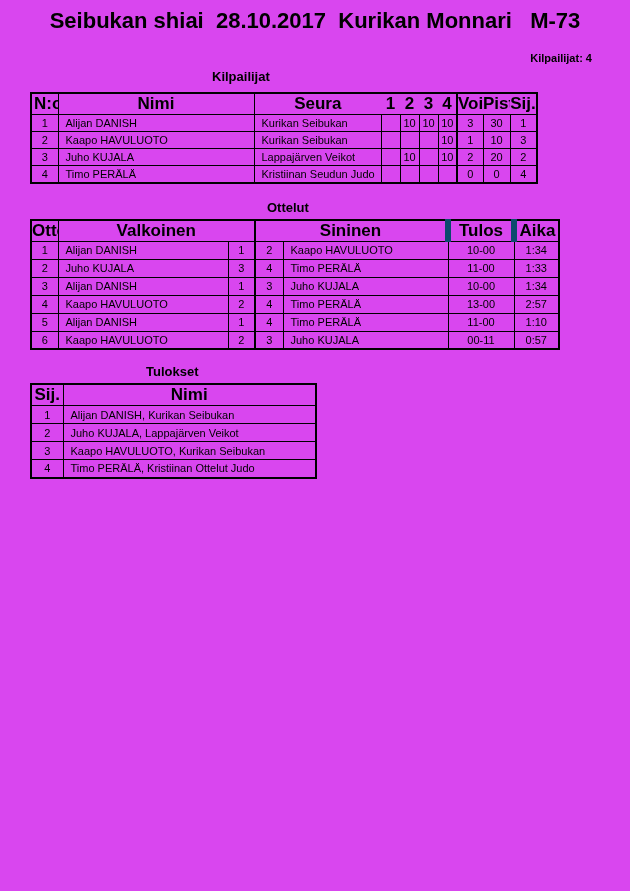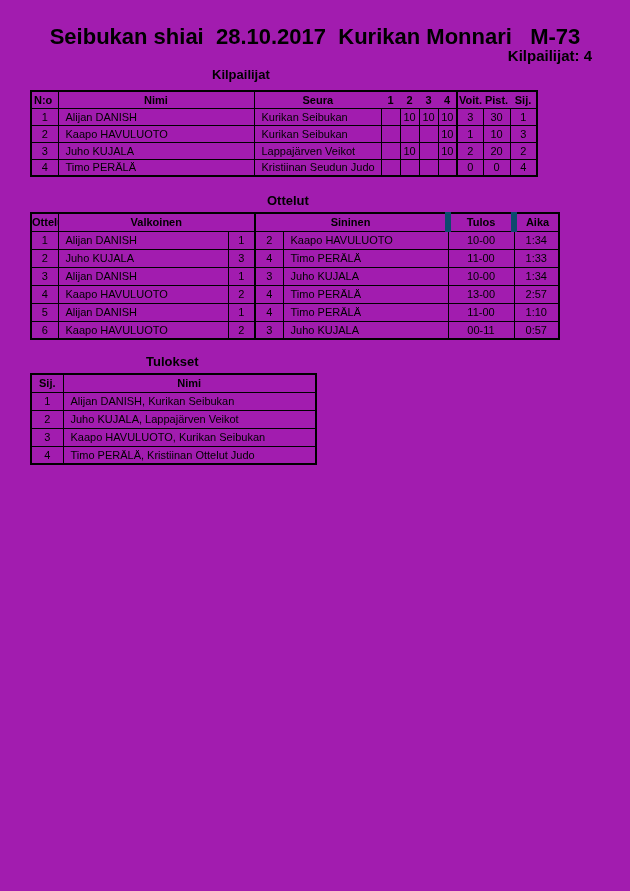--- a/index.html
+++ b/index.html
@@ -1,45 +1,45 @@
 <!DOCTYPE html>
 <html><head>
 <meta charset="utf-8">
 <style>
   html,body { margin:0; padding:0; background:#ffffff; }
   .page {
     width:630px; height:891px;
-    background:#a21caf; color:#000;
+    background:#d946ef; color:#000;
     font-family:"Liberation Sans", sans-serif;
     position:relative; overflow:hidden;
-    box-sizing:border-box; padding-top:24px;
+    box-sizing:border-box; padding-top:8px;
   }
   .title {
     text-align:center; font-size:22px; font-weight:bold;
     line-height:26px; white-space:pre; letter-spacing:0px;
   }
   .participants {
     text-align:right; padding-right:38px;
-    font-size:15px; font-weight:bold; line-height:12px; margin-top:0;
+    font-size:11px; font-weight:bold; line-height:12px; margin-top:18px;
   }
   .section-heading {
     font-size:13px; font-weight:bold; line-height:16px; width:fit-content;
   }
   #h-kilpailijat { margin:5px 0 7px 212px; }
   #h-ottelut     { margin:16px 0 3px 267px; }
   #h-tulokset    { margin:14px 0 3px 146px; }
 
   table {
     border-collapse:collapse; table-layout:fixed;
     border:2px solid #000; margin-left:30px;
     font-size:11px;
   }
   th, td { overflow:hidden; white-space:nowrap; padding:0; }
   th {
-    border:none; font-weight:bold; font-size:11px; text-align:center;
+    border:none; font-weight:bold; font-size:17px; text-align:center;
   }
   td { border:1px solid #000; text-align:center; }
   td.l { text-align:left; padding-left:7px;margin-top:48px; }
   th.l { text-align:left; padding-left:2px; }
   .t1 tr { height:17px; }
   .t2 tr, .t3 tr { height:18px; }
   th.sep-r { border-right:1px solid #000; }
   th.sep-l { border-left:6px solid #0c4a6e; }
   .thick-l { border-left:2px solid #000 !important; }
 </style>

